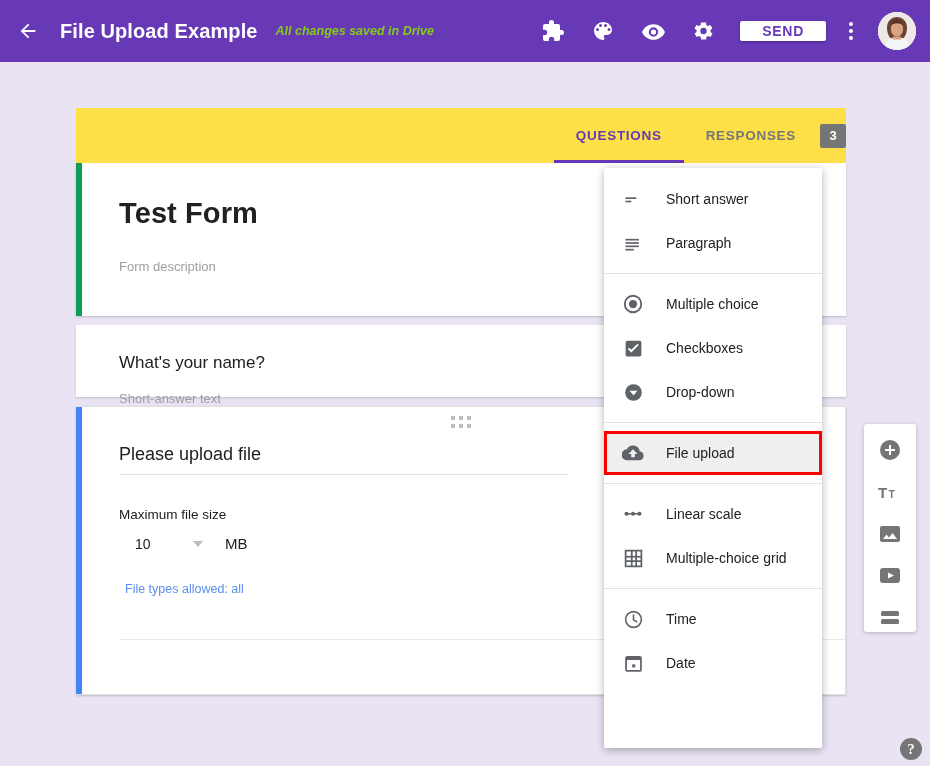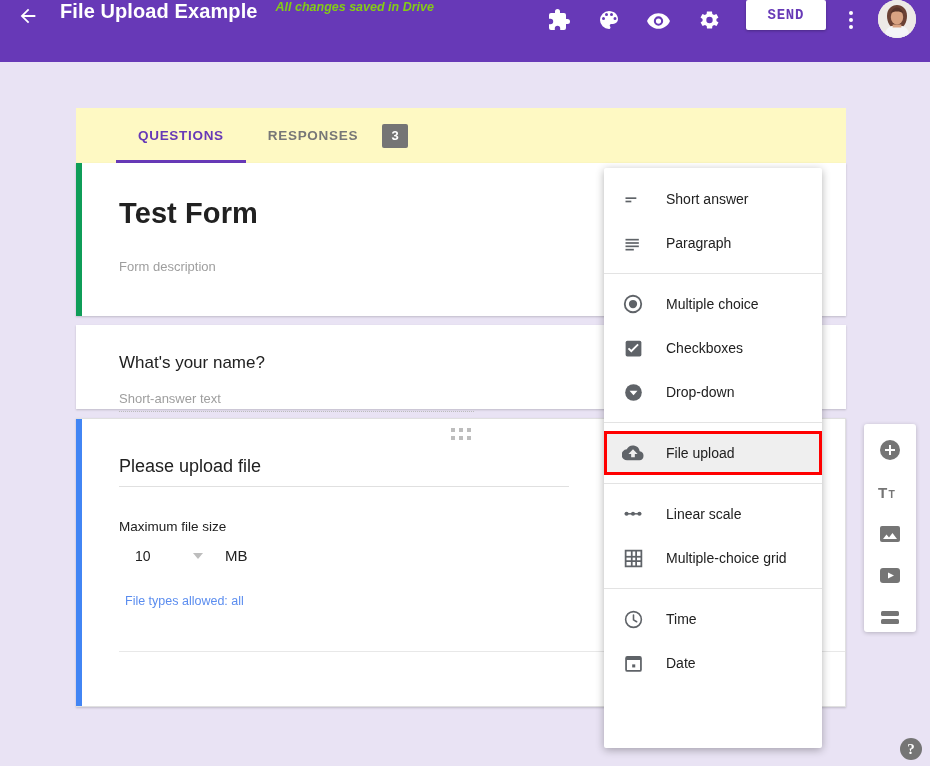--- a/index.html
+++ b/index.html
@@ -9,56 +9,56 @@
     background: #E9E3F4;
     font-family: "Liberation Sans", sans-serif;
     overflow: hidden;
     position: relative;
   }
 
   
   .header {
     position: absolute; left:0; top:0; width:930px; height:62px;
     background: #6739B7;
-    display:flex; align-items:flex-start;
+    display:flex; align-items:center;
   }
   .back-btn { width:32px; height:32px; margin-left:12px; display:flex; align-items:center; justify-content:center; cursor:pointer; }
   .doc-title {
     color:#fff; font-size:20px; font-weight:bold; margin-left:16px;
     letter-spacing:.1px; white-space:nowrap;
   }
   .save-status {
     color:#84cc16; font-size:12.5px; font-style:italic; font-weight:bold;
     margin-left:18px; white-space:nowrap;
   }
   .header-spacer { flex:1; }
   .hdr-icon {
     width:40px; height:40px; display:flex; align-items:center; justify-content:center;
     cursor:pointer; margin:0 5px;
   }
   .send-btn {
     background:#fff; color:#6739B7; font-size:14px; font-weight:bold;
     letter-spacing:.7px; border:none; border-radius:2px;
-    padding:0 22px; height:30px; margin-left:12px; cursor:pointer;
+    padding:0 22px; height:20px; margin-left:12px; cursor:pointer;
     box-shadow:0 1px 3px rgba(0,0,0,.28);
-    font-family:Liberation Mono, monospace;
+    font-family:Liberation Sans, sans-serif;
   }
   .kebab { width:34px; height:40px; display:flex; flex-direction:column;
     align-items:center; justify-content:center; gap:3px; margin-left:8px; cursor:pointer; }
   .kebab i { width:4px; height:4px; border-radius:50%; background:#fff; display:block; }
   .avatar {
     width:38px; height:38px; border-radius:50%; margin-left:10px; margin-right:14px;
     overflow:hidden; cursor:pointer; background:#E2DCE2; position:relative;
     box-shadow: inset 0 0 0 1px rgba(255,255,255,.35);
   }
 
   
   .tabbar {
     position:absolute; left:76px; top:108px; width:770px; height:55px;
-    background:#fef9c3; display:flex; align-items:flex-end; justify-content:flex-start;padding-left:40px;
+    background:#fde047; display:flex; align-items:flex-end; justify-content:flex-end;
   }
   .tabs-inner { display:flex; align-items:flex-end; height:100%; }
   .tab {
     height:100%; display:flex; align-items:center; padding:0 22px;
     font-size:13.5px; font-weight:bold; letter-spacing:.7px;
     color:#777; cursor:pointer; position:relative;
   }
   .tab.active { color:#6739B7; }
   .tab.active:after {
     content:""; position:absolute; left:0; right:0; bottom:0; height:3px; background:#6739B7;
@@ -79,21 +79,21 @@
   }
   .card .accent {
     position:absolute; left:0; top:0; bottom:0; width:6px;
   }
 
   .title-card { height:153px; padding:34px 0 0 43px; }
   .title-card .accent { background:#0F9D58; }
   .form-title { font-size:29px; color:#212121; font-weight:bold; letter-spacing:.1px; }
   .form-desc { font-size:13px; color:#9E9E9E; margin-top:29px; }
 
-  .q-card { margin-top:9px; height:84px; padding:28px 0 0 43px; }
+  .q-card { margin-top:9px; height:72px; padding:28px 0 0 43px; }
   .q-title { font-size:17px; color:#212121; }
   .q-placeholder {
     font-size:13px; color:#9E9E9E; margin-top:18px;
     width:355px; padding-bottom:5px;
     border-bottom:1px dotted #BDBDBD;
   }
 
   .upload-card {
     margin-top:9px; height:289px; padding:0 4px 0 43px;
     border:1px solid #E0E0E0; border-left:none;

